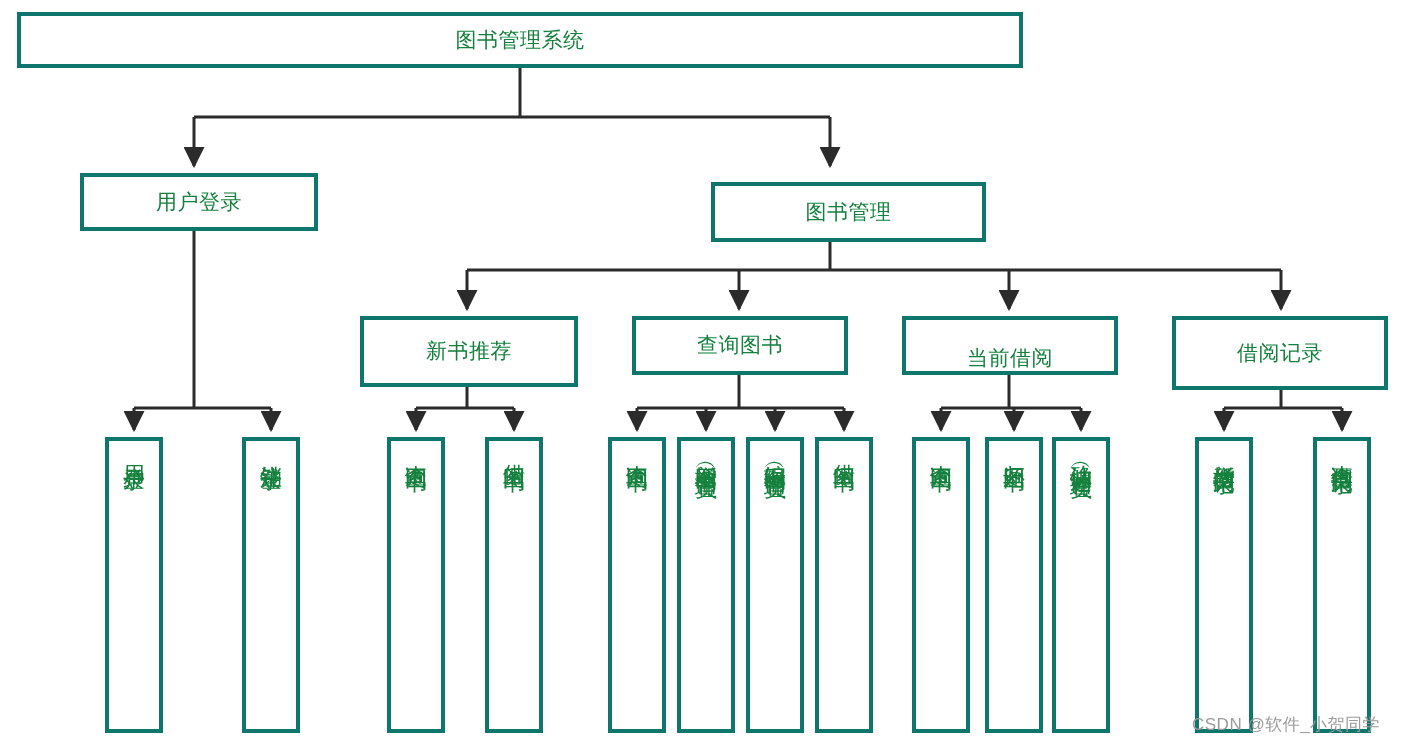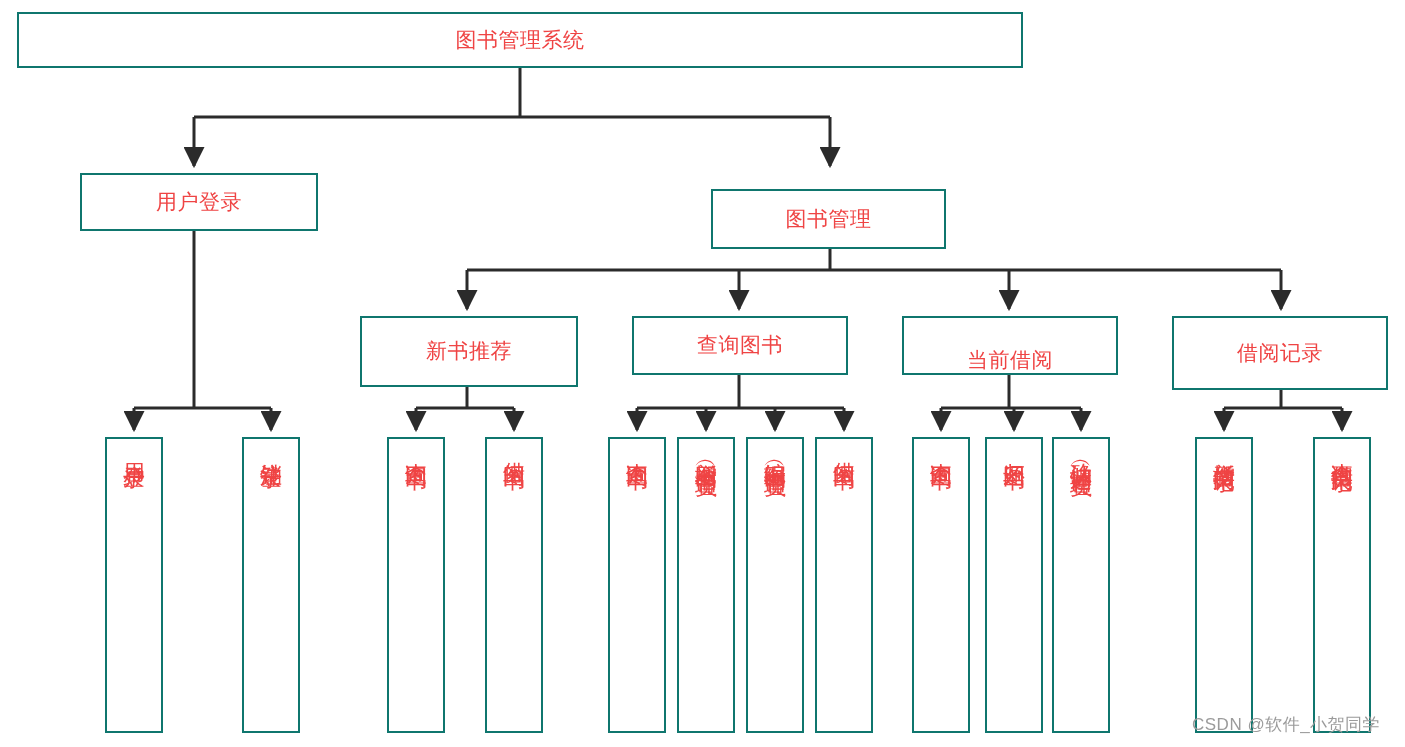--- a/index.html
+++ b/index.html
@@ -21,26 +21,26 @@
     position: absolute;
     left: 0;
     top: 0;
     width: 1405px;
     height: 747px;
     pointer-events: none;
   }
   .node {
     position: absolute;
     box-sizing: border-box;
-    border: 2px solid #0f766e;
+    border: 4px solid #0f766e;
     background: #ffffff;
     display: flex;
     align-items: center;
     justify-content: center;
-    color: #ef4444;
+    color: #15803d;
     overflow: hidden;
     font-family: Liberation Serif, serif;
   }
   .node .label {
     display: block;
     text-align: center;
     line-height: 1.18;
     letter-spacing: 0.5px;
   }
   .node.horiz .label {
@@ -124,21 +124,21 @@
     </g>
   </svg>
 
   <div id="nodes-layer">
       <div class="node horiz" style="left: 17px; top: 12px; width: 1006px; height: 56px;">
         <span class="label">图书管理系统</span>
       </div>
       <div class="node horiz" style="left: 80px; top: 173px; width: 238px; height: 58px;">
         <span class="label">用户登录</span>
       </div>
-      <div class="node horiz" style="left: 711px; top: 189px; width: 235px; height: 60px;">
+      <div class="node horiz" style="left: 711px; top: 182px; width: 275px; height: 60px;">
         <span class="label">图书管理</span>
       </div>
       <div class="node horiz" style="left: 360px; top: 316px; width: 218px; height: 71px;">
         <span class="label">新书推荐</span>
       </div>
       <div class="node horiz" style="left: 632px; top: 316px; width: 216px; height: 59px;">
         <span class="label">查询图书</span>
       </div>
       <div class="node horiz" style="left: 902px; top: 316px; width: 216px; height: 59px; align-items: flex-end;">
         <span class="label">当前借阅</span>

